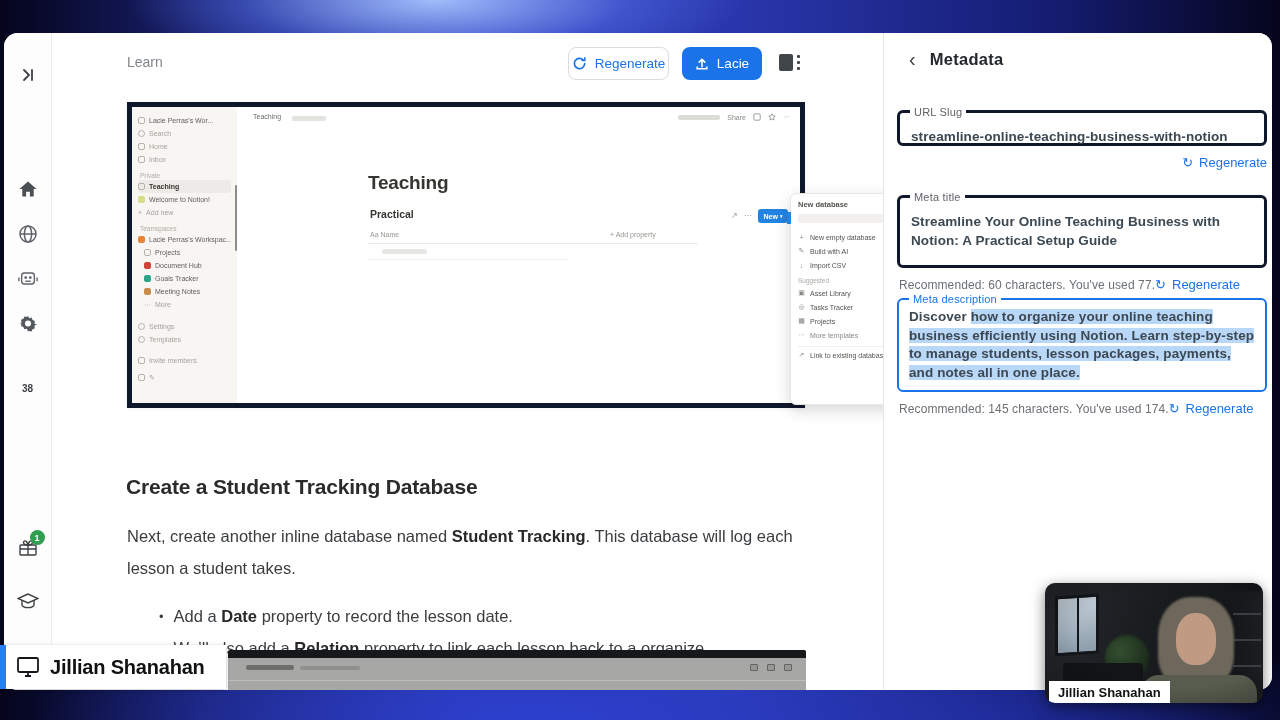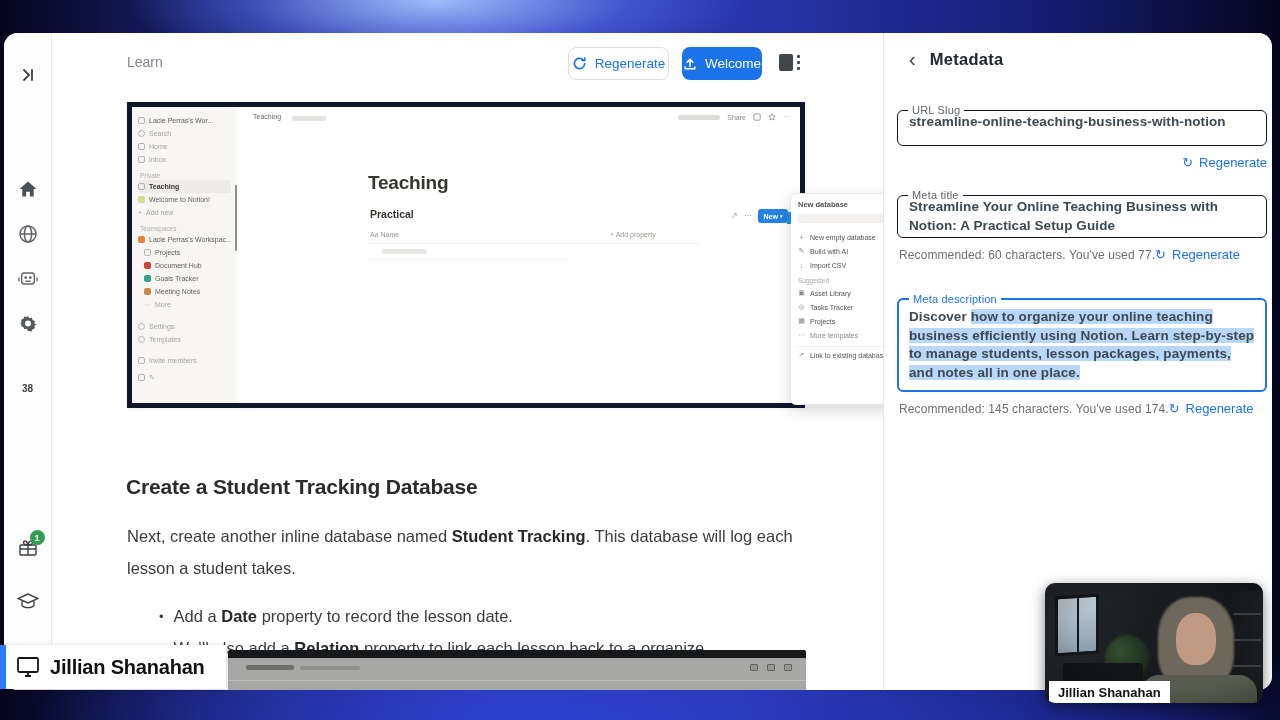--- a/index.html
+++ b/index.html
@@ -97,21 +97,21 @@
   .shot2 .r { position:absolute; right:14px; top:14px; display:flex; gap:9px; }
   .shot2 .r i { width:8px; height:7px; background:#73737150; border:1px solid #636361; border-radius:1px; }
   .shot2 .line { position:absolute; left:0; top:30px; width:100%; height:1px; background:#bcbcba; }
 
   
   .mpanel { position:absolute; left:879px; top:0; width:389px; height:100%; background:#fff; border-left:1px solid #e7e7e7; }
   .mhead { position:absolute; left:23px; top:16px; display:flex; align-items:center; gap:12px; }
   .backbtn { background:none; border:none; font-size:20px; color:#3c4043; cursor:pointer; line-height:1; padding:0 2px; }
   .mtitle { font-size:16.5px; font-weight:700; color:#23282d; letter-spacing:.3px; }
   .fgroup { position:absolute; left:13px; width:370px; }
-  .ffield { position:relative; border:1px solid #0f172a; border-radius:6px; background:#fff; padding:2px 11px; cursor:text; }
+  .ffield { position:relative; border:3px solid #0f172a; border-radius:6px; background:#fff; padding:15px 11px; cursor:text; }
   .ffield.focused { border:2px solid #1a73e8; padding:8px 10px; }
   .flabel { position:absolute; left:10px; top:-7px; background:#fff; padding:0 4px; font-size:11px; color:#5f6368; letter-spacing:.2px; }
   .ffield.focused .flabel { color:#1a73e8; }
   .fvalue { font-size:13.5px; font-weight:700; color:#3c4852; line-height:18.5px; letter-spacing:.1px; }
   .sel { background:#b9d7f7; }
   .hintrow { display:flex; align-items:center; margin-top:9px; padding:0 2px; }
   .hint { font-size:12px; color:#6b7075; letter-spacing:.1px; }
   .reglink { display:flex; align-items:center; gap:6px; font-size:13px; font-weight:500; color:#1a73e8; cursor:pointer; background:none; border:none; }
   .reglink .ricon { font-size:13px; line-height:1; }
   .rowright { display:flex; justify-content:flex-end; margin-top:9px; }
@@ -207,21 +207,21 @@
             <path d="M13.5 8a5.5 5.5 0 1 1-1.6-3.9"></path>
             <path d="M13.7 1.8v3h-3" stroke-width="1.6"></path>
           </svg>
         <span>Regenerate</span>
       </button>
       <button class="btn btn-export">
         <svg width="14" height="14" viewBox="0 0 16 16" fill="none" stroke="#fff" stroke-width="1.8" stroke-linecap="round">
             <path d="M8 11V3M4.8 5.8L8 2.6l3.2 3.2"></path>
             <path d="M2.5 11.5v2h11v-2"></path>
           </svg>
-        <span>Welcome</span>
+        <span>Lacie</span>
       </button>
       <div class="vtoggle">
         <span class="sq"></span>
           <span class="d" style="top:3px;"></span>
           <span class="d" style="top:9px;"></span>
           <span class="d" style="top:15px;"></span>
       </div>
 
       <figure class="shot1">
         <aside class="nsb">

